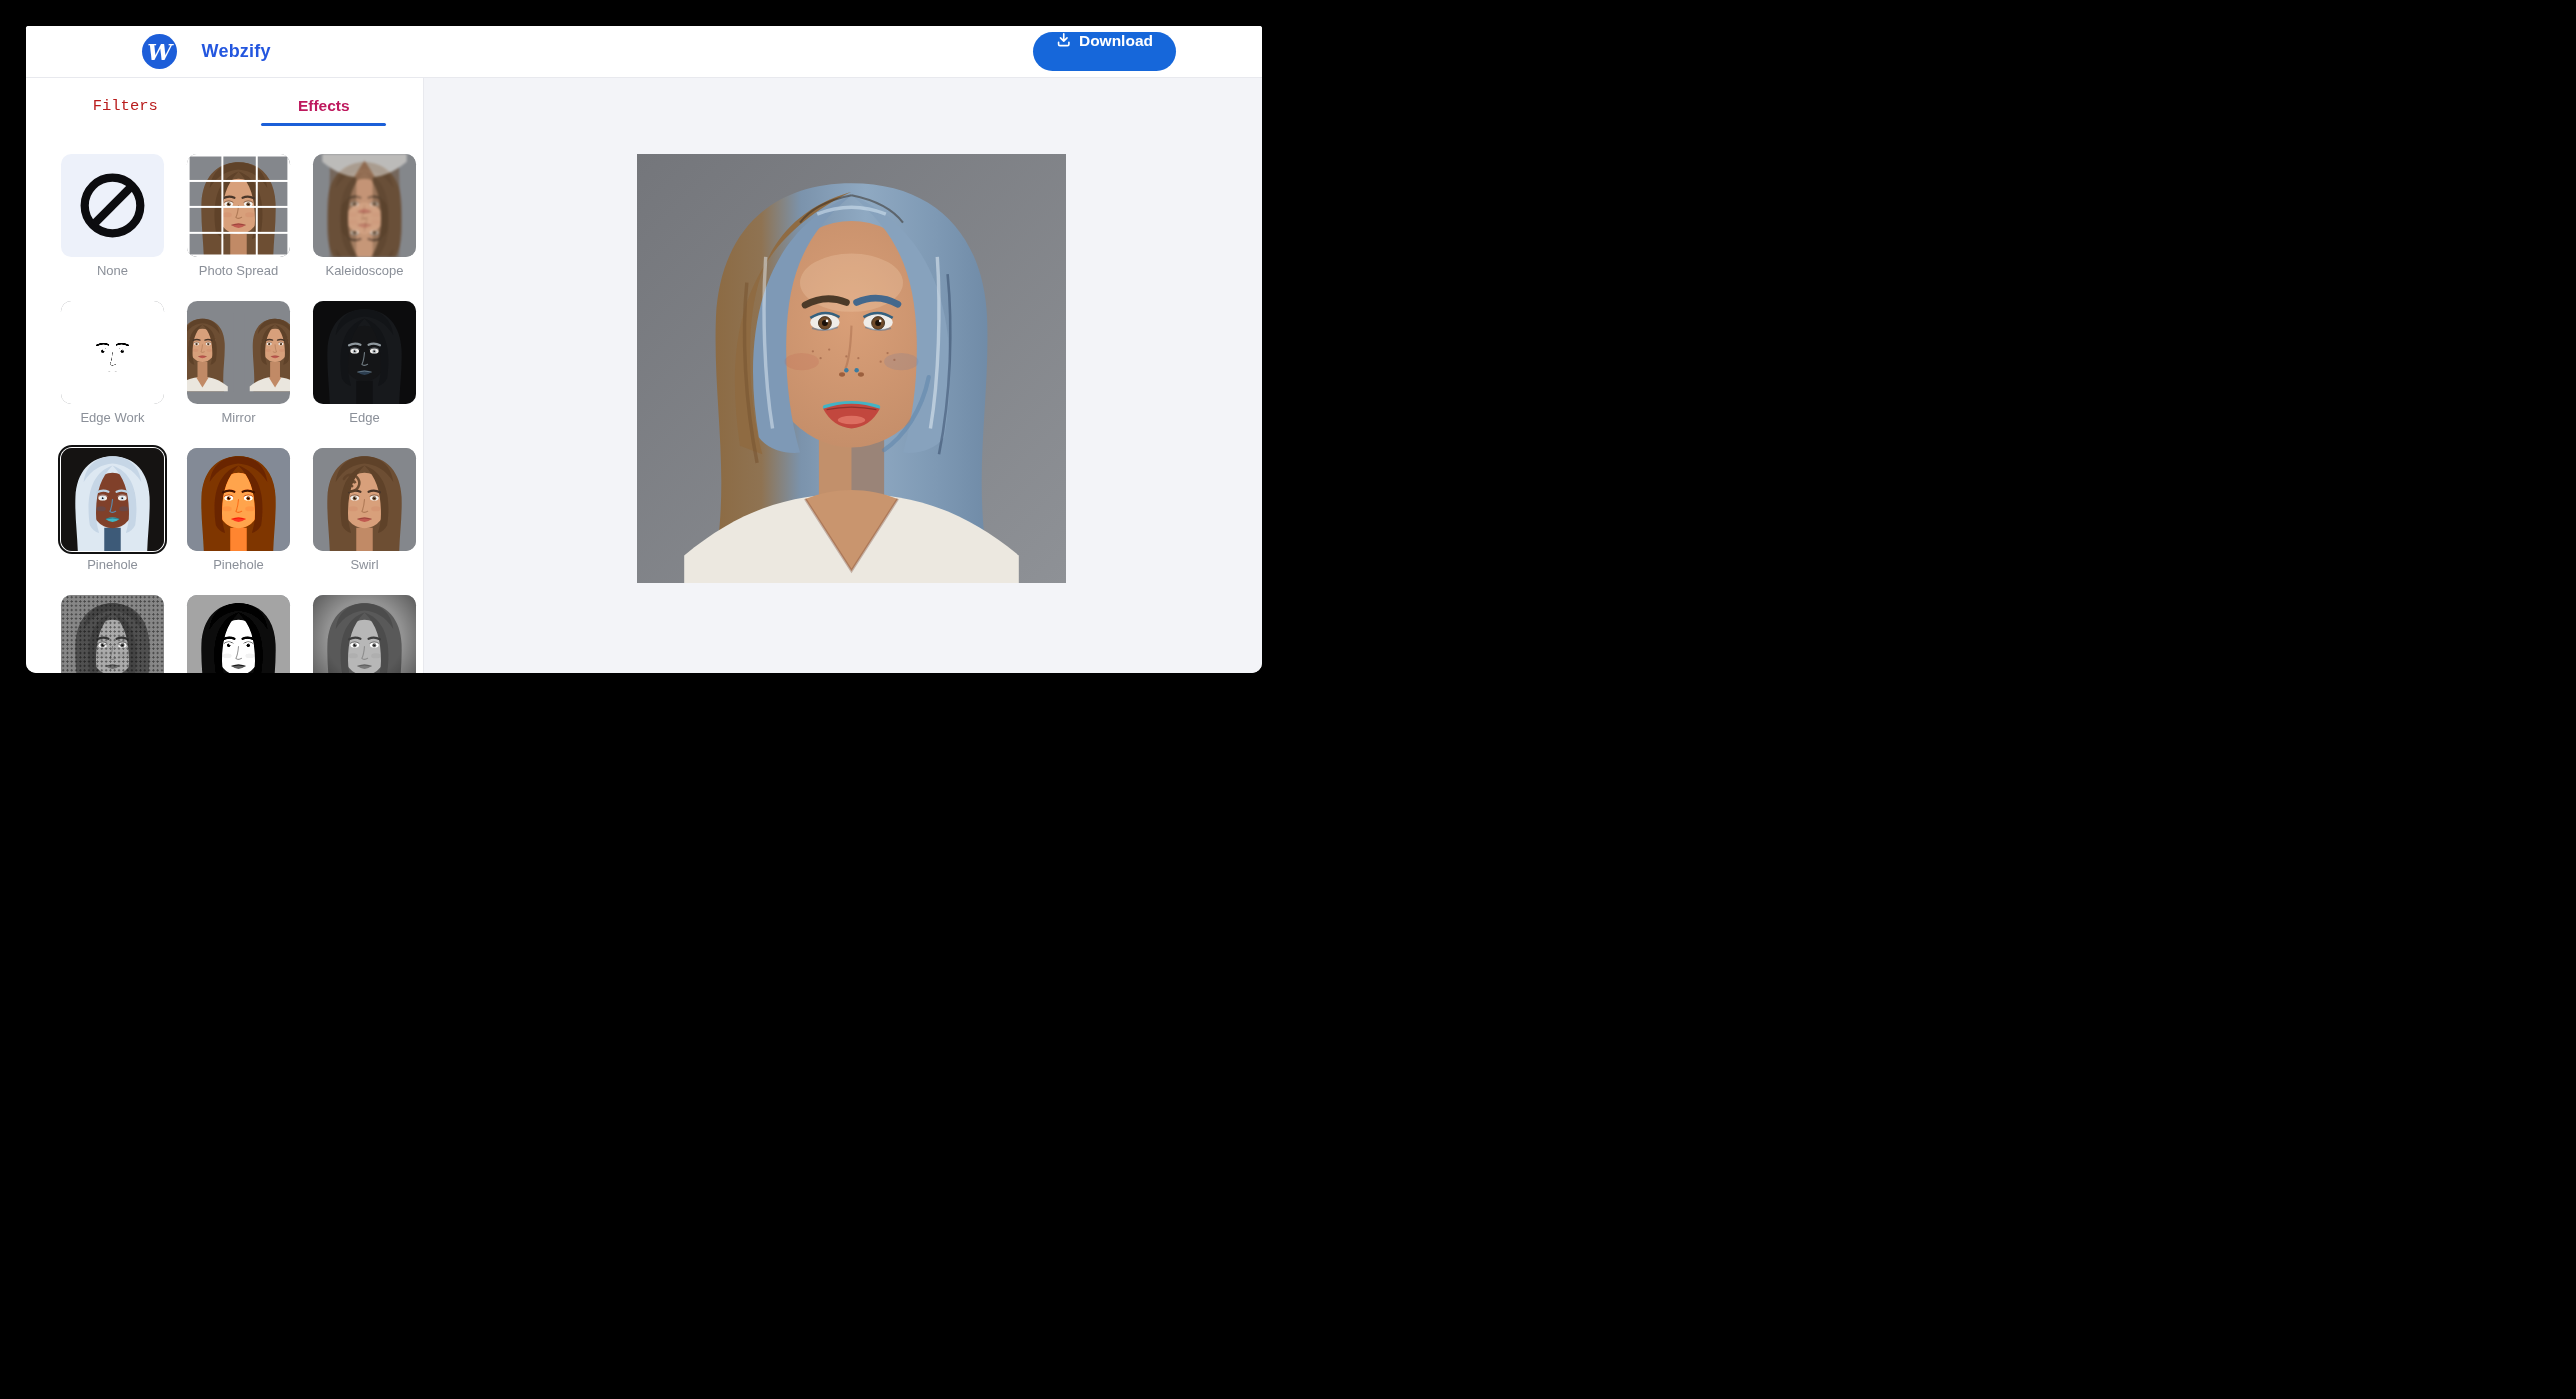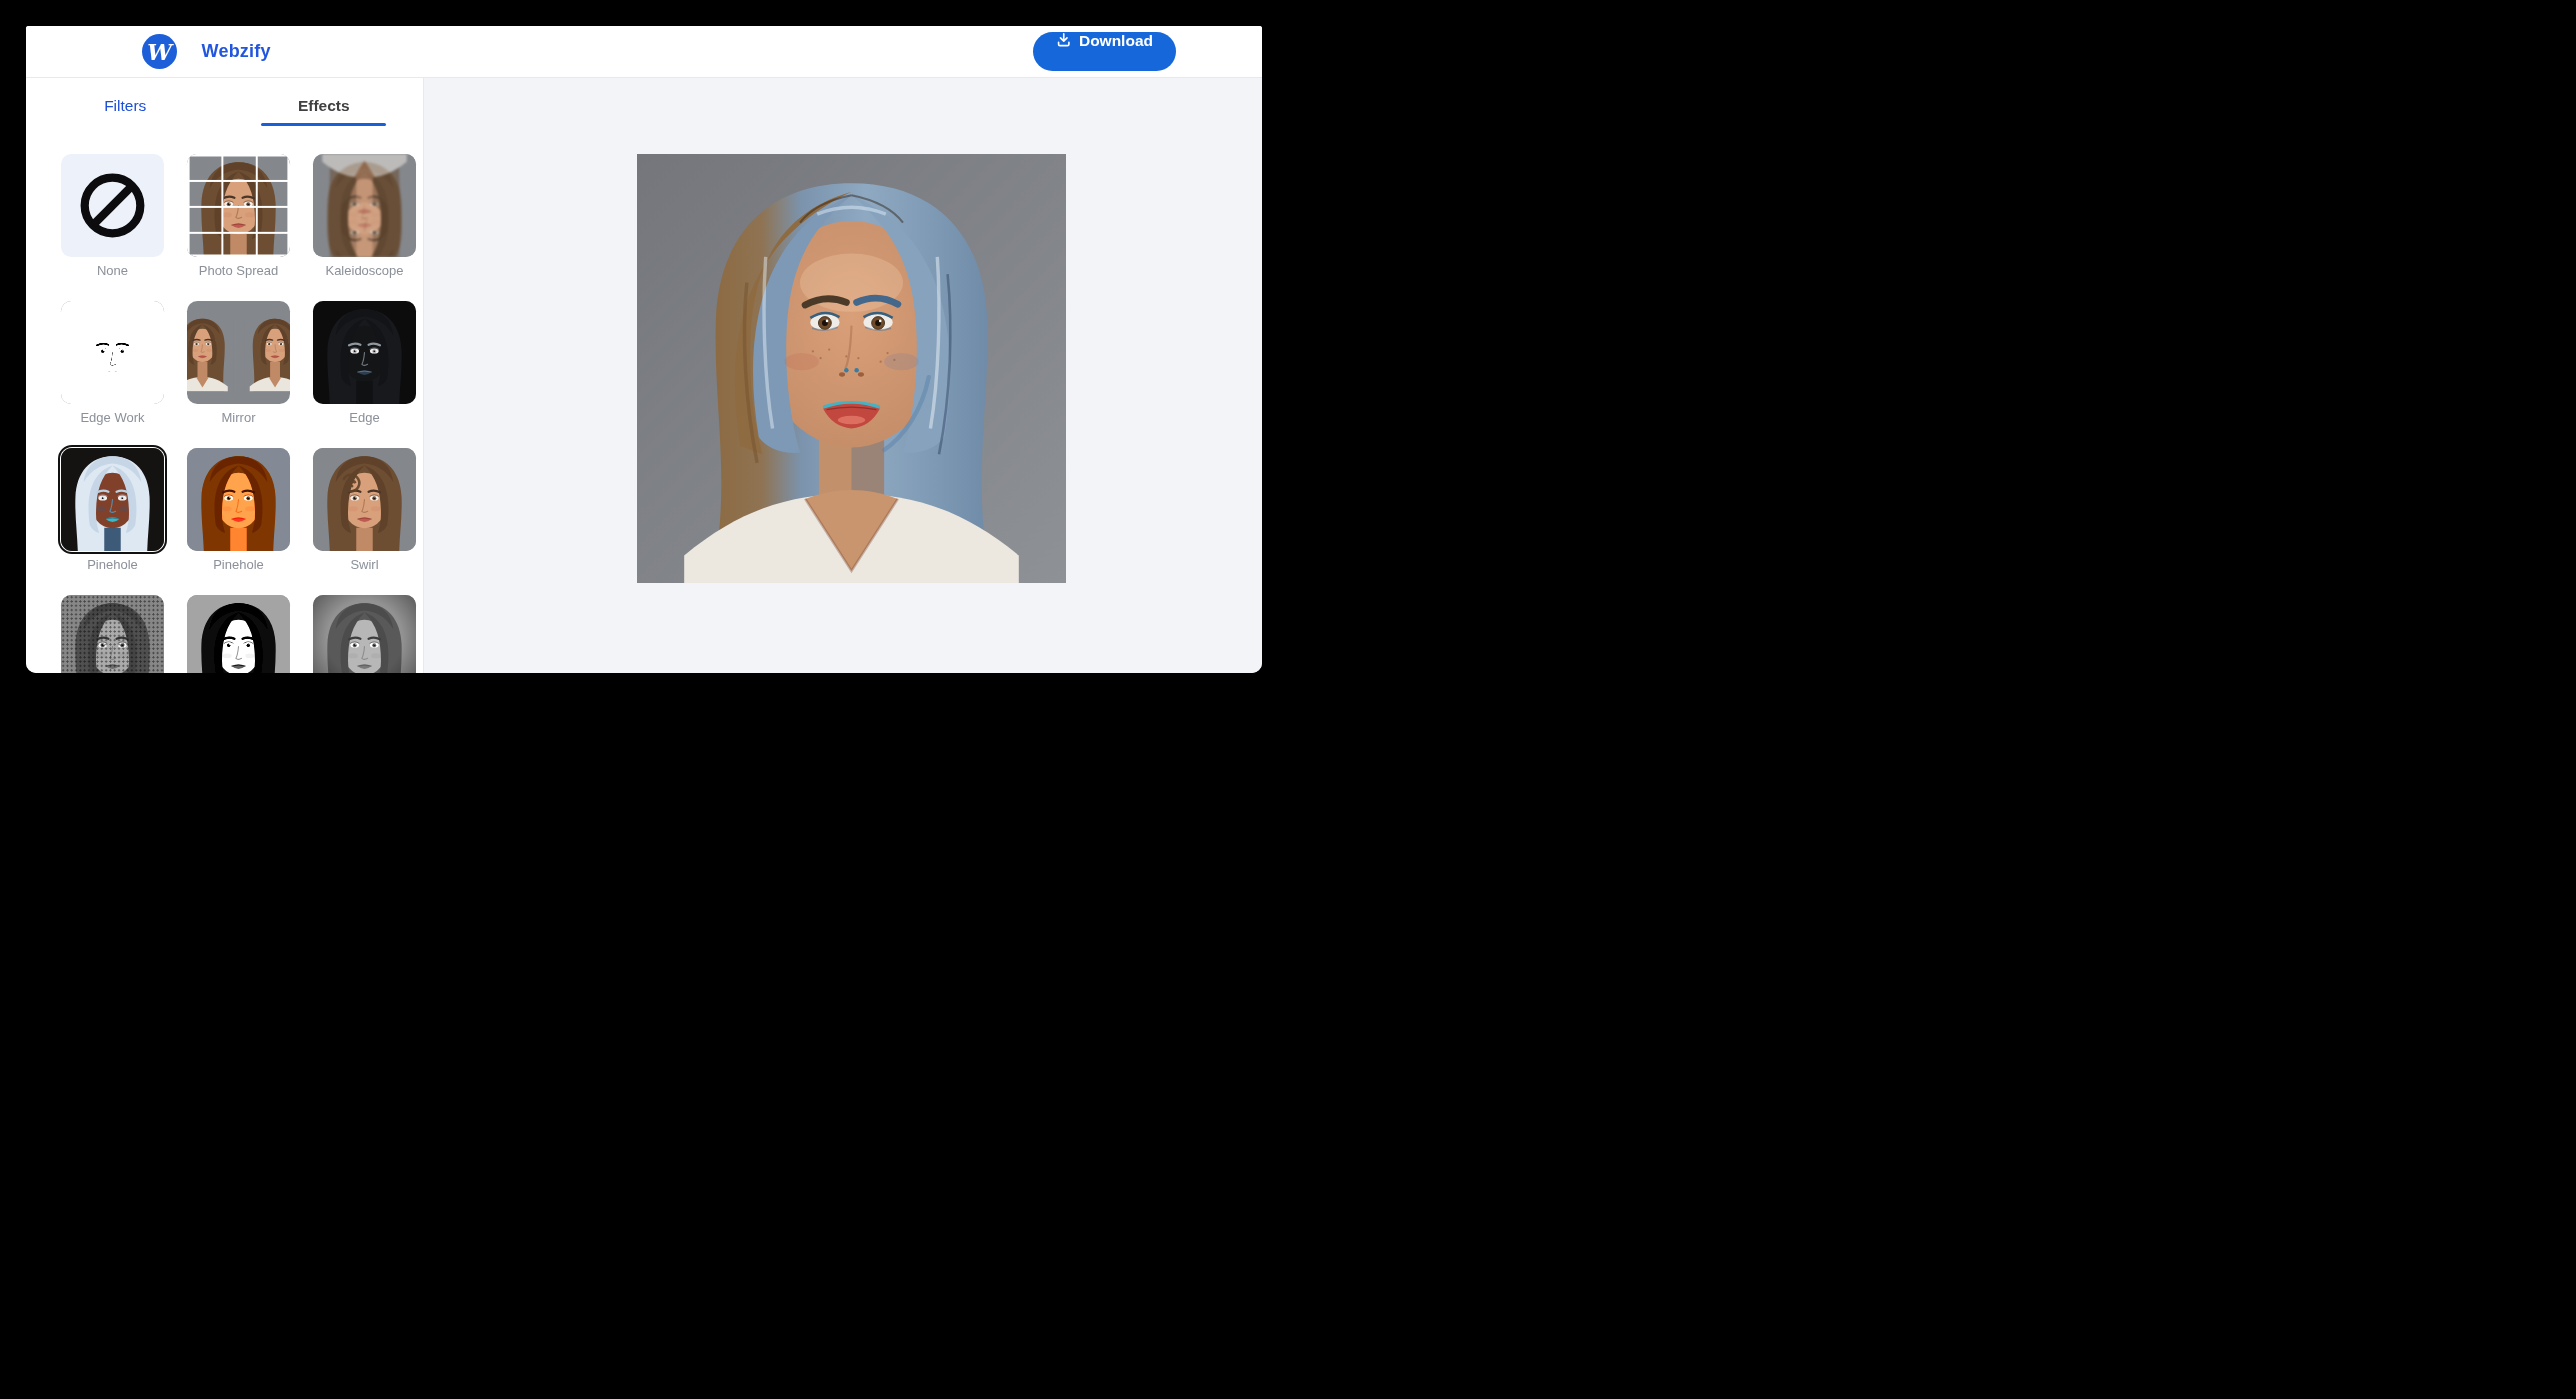--- a/index.html
+++ b/index.html
@@ -17,22 +17,22 @@
   .brand{font-size:18px;font-weight:800;color:#2356df;letter-spacing:0.2px;margin-left:16px;}
   .dl-btn{margin-left:auto;height:39px;border:none;border-radius:20px;background:#1667da;color:#fff;
     font-family:inherit;font-size:15.5px;font-weight:600;display:flex;gap:7.7px;
     padding:0 23px;cursor:pointer;}
   
   .sidebar{position:absolute;left:0;top:52px;width:398px;bottom:0;background:#fff;
     border-right:0.9px solid #e8e9ee;box-sizing:border-box;overflow:hidden;}
   .tabs{display:flex;margin-top:12px;}
   .tab{flex:1;text-align:center;padding:6.9px 0 0 0;font-size:15.5px;cursor:pointer;}
   .tab .tlabel{display:inline-block;padding-bottom:8.6px;}
-  .tab-filters{color:#1d4ed8;font-weight:400;}
-  .tab-effects{color:#404040;font-weight:700;}
+  .tab-filters{color:#b91c1c;font-weight:400;font-family:Liberation Mono, monospace;}
+  .tab-effects{color:#be185d;font-weight:700;}
   .tab .bar{height:3px;width:125px;margin:0 auto;background:transparent;border-radius:1.7px;}
   .tab-effects .bar{background:#1b5fd8;}
   
   .grid{margin:27.5px 34px 0 35px;display:grid;grid-template-columns:repeat(3,103px);
     column-gap:9.4px;row-gap:12px;gap:23px;}
   .cell{width:103px;}
   .thumb{position:relative;width:103px;height:103px;border-radius:10.3px;overflow:hidden;background:#84878c;cursor:pointer;}
   .thumb.sel{outline:2.6px solid #111;outline-offset:1.7px;border-radius:11px;}
   .thumb .art{position:absolute;inset:0;display:flex;}
   .thumb svg{width:100%;height:100%;display:block;}

